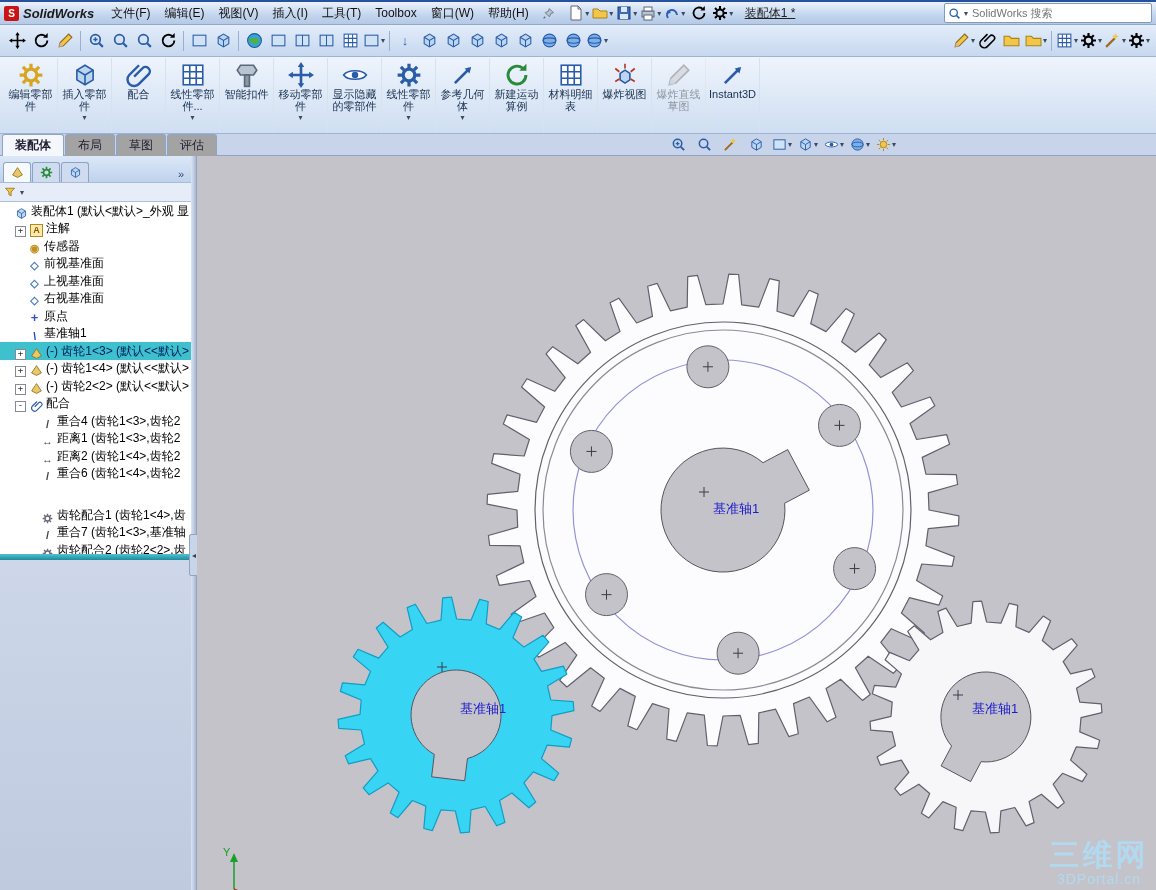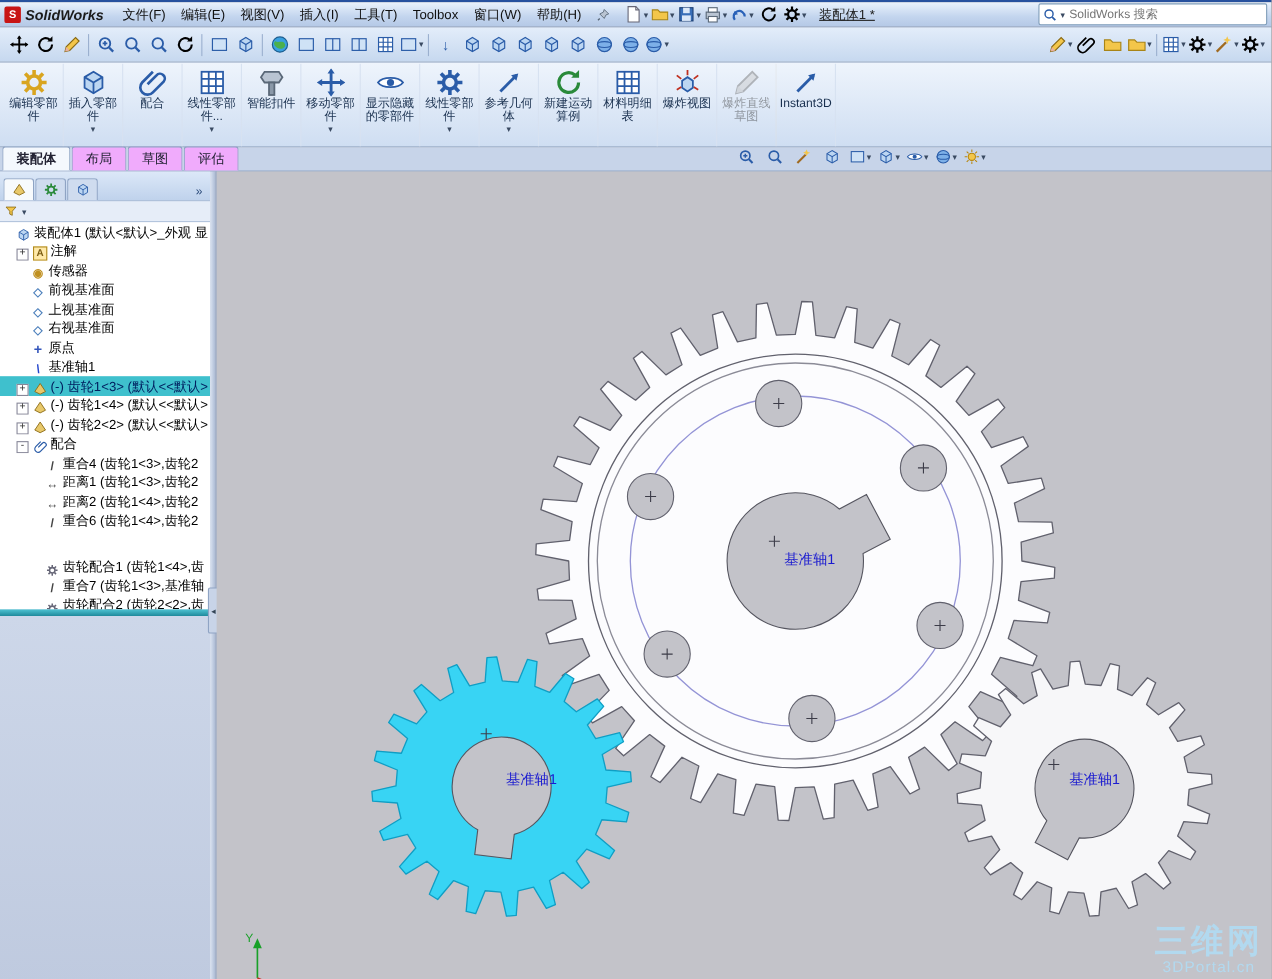--- a/index.html
+++ b/index.html
@@ -36,23 +36,23 @@
   
   .cmdmgr{height:75px;display:flex;align-items:stretch;
     background:linear-gradient(#eef4fc,#cfdef2);border-bottom:1px solid #9fb4d2;padding:1px 4px 0;}
   .cmd-btn{width:49px;display:flex;flex-direction:column;align-items:center;padding:4px 2px 0;
     font-size:11px;line-height:1.12;color:#19304f;text-align:center;border-right:1px solid #d7e2f1;}
   .cmd-label{word-break:break-all;}
   .cmd-caret{font-size:8px;color:#3a4a62;margin-top:1px;}
   .cmd-btn.disabled{opacity:.45;filter:grayscale(1);}
 
   
-  .tabrow{height:21px;display:flex;align-items:flex-end;background:#c7d4e9;
+  .tabrow{height:21px;display:flex;align-items:center;background:#c7d4e9;
     border-bottom:1px solid #8fa4c4;padding-left:2px;}
-  .tab{padding:2px 12px 2px;font-size:12px;color:#223;background:#f0abfc;
+  .tab{padding:2px 12px 2px;font-size:12px;color:#223;background:#a3a3a3;
     border:1px solid #8fa4c4;border-bottom:none;border-radius:3px 3px 0 0;margin-right:1px;}
   .tab.active{background:#f4f8fd;font-weight:bold;}
   .hud{display:flex;align-items:center;margin-left:auto;margin-right:258px;gap:2px;padding-bottom:1px;}
 
   
   .content{display:flex;height:739px;}
   .leftpanel{width:191px;flex:none;display:flex;flex-direction:column;background:#cdd7e9;}
   .lp-tabs{height:24px;background:linear-gradient(#dce8f8,#bfd2ec);display:flex;align-items:flex-end;
     padding:2px 3px 0;border-bottom:1px solid #a8bcd8;}
   .lp-tab{width:26px;height:19px;border:1px solid #8fa4c4;border-bottom:none;border-radius:3px 3px 0 0;

